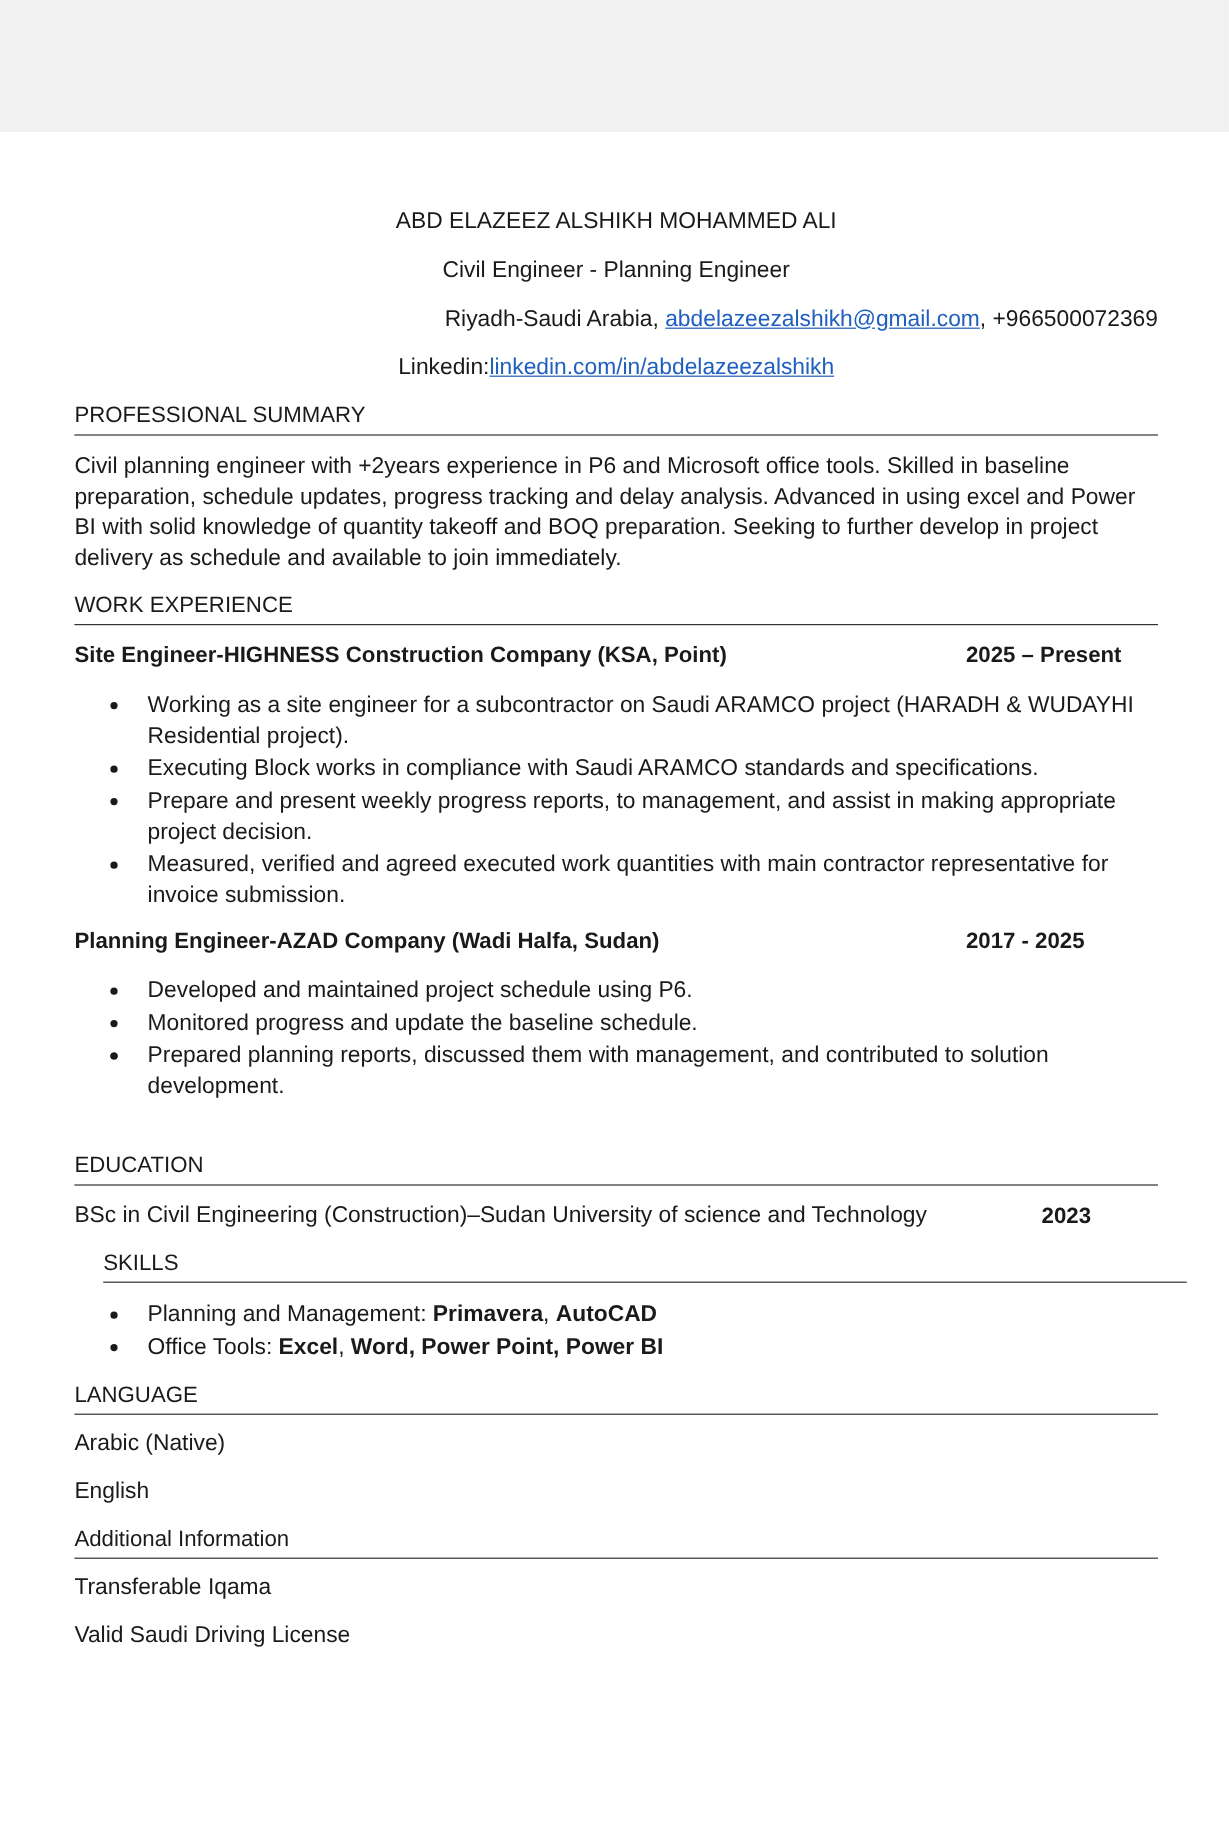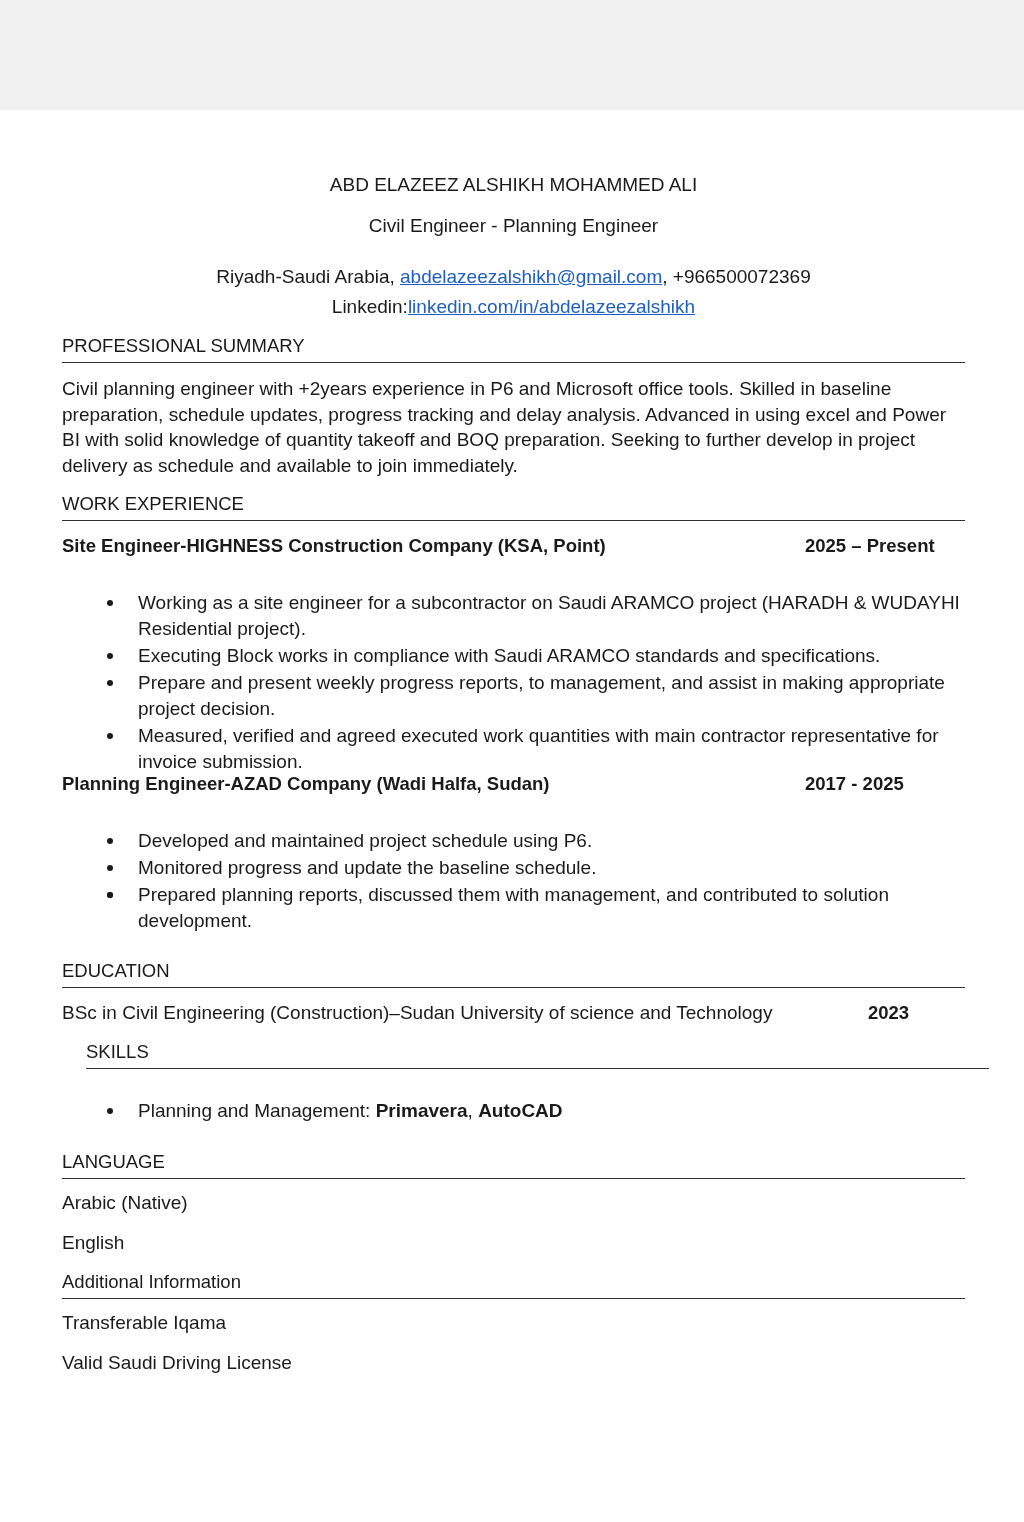--- a/index.html
+++ b/index.html
@@ -12,38 +12,38 @@
   .page { position: absolute; left: 62px; top: 0; width: 903px; }
   .center { position: absolute; left: 0; width: 903px; text-align: center; font-size: 19px; }
   a.link { color: #1f5fbf; text-decoration: underline; }
   .heading {
     position: absolute; left: 0; width: 903px; font-size: 18.5px; font-weight: normal;
     border-bottom: 1.5px solid #333; padding-bottom: 5px;
   }
   .para { position: absolute; left: 0; width: 903px; font-size: 19px; line-height: 25.7px; }
   .job-title { position: absolute; left: 0; font-size: 18.5px; font-weight: bold; }
   .job-date { position: absolute; font-size: 18.5px; font-weight: bold; }
-  ul.bullets { position: absolute; left: 0; margin: 15px; padding: 0; list-style: none; width: 890px; }
+  ul.bullets { position: absolute; left: 0; margin: 0; padding: 0; list-style: none; width: 890px; }
   ul.bullets li { position: relative; padding-left: 61px; font-size: 19px; line-height: 25.7px; margin-bottom: 1.5px; }
   ul.bullets li .dot {
     position: absolute; left: 30px; top: 10px; width: 6px; height: 6px; border-radius: 50%; background: #1a1a1a;
   }
   .line { position: absolute; left: 0; font-size: 19px; }
   b { font-weight: bold; }
 </style>
 </head>
 <body>
 
 <div class="top-band"></div>
 
 <div class="page">
 
   <div class="center" style="top:174px;">ABD ELAZEEZ ALSHIKH MOHAMMED ALI</div>
   <div class="center" style="top:215px;">Civil Engineer - Planning Engineer</div>
-  <div class="center" style="top:266px;">
+  <div class="center" style="top:256px;text-align:right;">
     <span>Riyadh-Saudi Arabia, </span><a class="link">abdelazeezalshikh@gmail.com</a><span>, +966500072369</span>
   </div>
   <div class="center" style="top:296px;">
     <span>Linkedin:</span><a class="link">linkedin.com/in/abdelazeezalshikh</a>
   </div>
 
   <div class="heading" style="top:335px;">PROFESSIONAL SUMMARY</div>
   <div class="para" style="top:376px;">Civil planning engineer with +2years experience in P6 and Microsoft office tools. Skilled in baseline preparation, schedule updates, progress tracking and delay analysis. Advanced in using excel and Power BI with solid knowledge of quantity takeoff and BOQ preparation. Seeking to further develop in project delivery as schedule and available to join immediately.</div>
 
   <div class="heading" style="top:493px;">WORK EXPERIENCE</div>
@@ -66,20 +66,21 @@
     <li><span class="dot"></span><span>Prepared planning reports, discussed them with management, and contributed to solution development.</span></li>
   </ul>
 
   <div class="heading" style="top:960px;">EDUCATION</div>
   <div class="line" style="top:1002px;">BSc in Civil Engineering (Construction)–Sudan University of science and Technology</div>
   <div class="job-date" style="top:1002px; left:806px;">2023</div>
 
   <div class="heading" style="top:1041px;margin-left:24px;">SKILLS</div>
   <ul class="bullets" style="top:1083px;">
     <li><span class="dot"></span><span>Planning and Management: </span><b>Primavera</b><span>, </span><b>AutoCAD</b></li>
+    <li><span class="dot"></span><span>Office Tools: </span><b>Excel</b><span>, </span><b>Word, Power Point, Power BI</b></li>
   </ul>
 
   <div class="heading" style="top:1151px;">LANGUAGE</div>
   <div class="line" style="top:1192px;">Arabic (Native)</div>
   <div class="line" style="top:1232px;">English</div>
 
   <div class="heading" style="top:1271px;">Additional Information</div>
   <div class="line" style="top:1312px;">Transferable Iqama</div>
   <div class="line" style="top:1352px;">Valid Saudi Driving License</div>
 </div>

